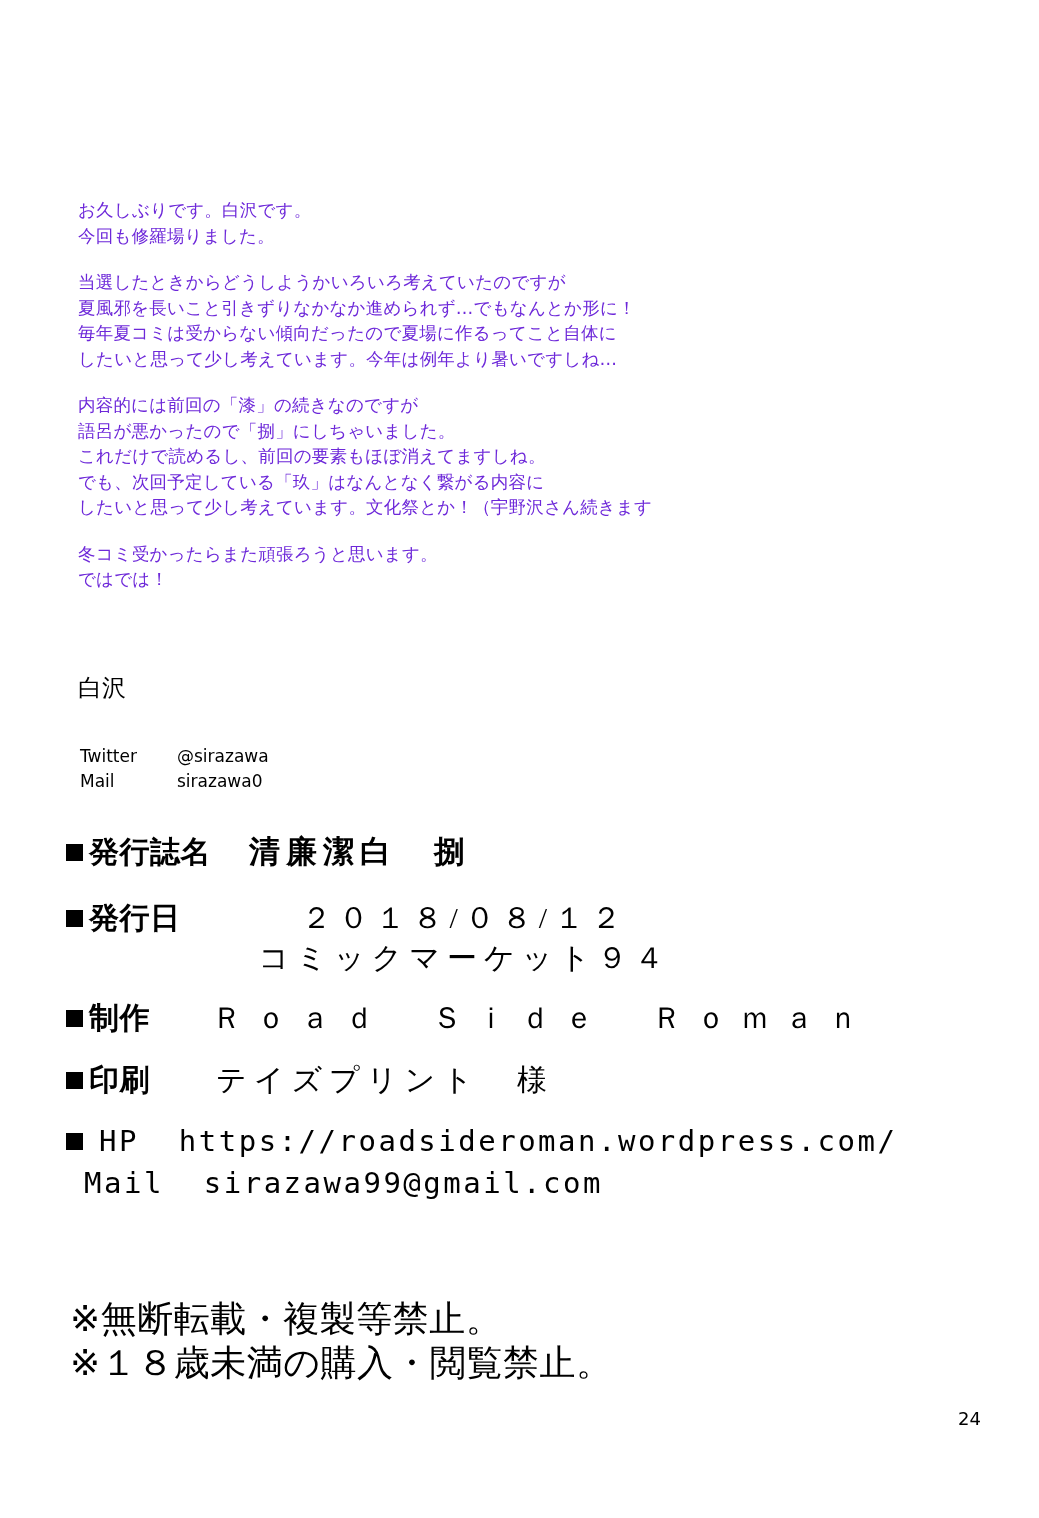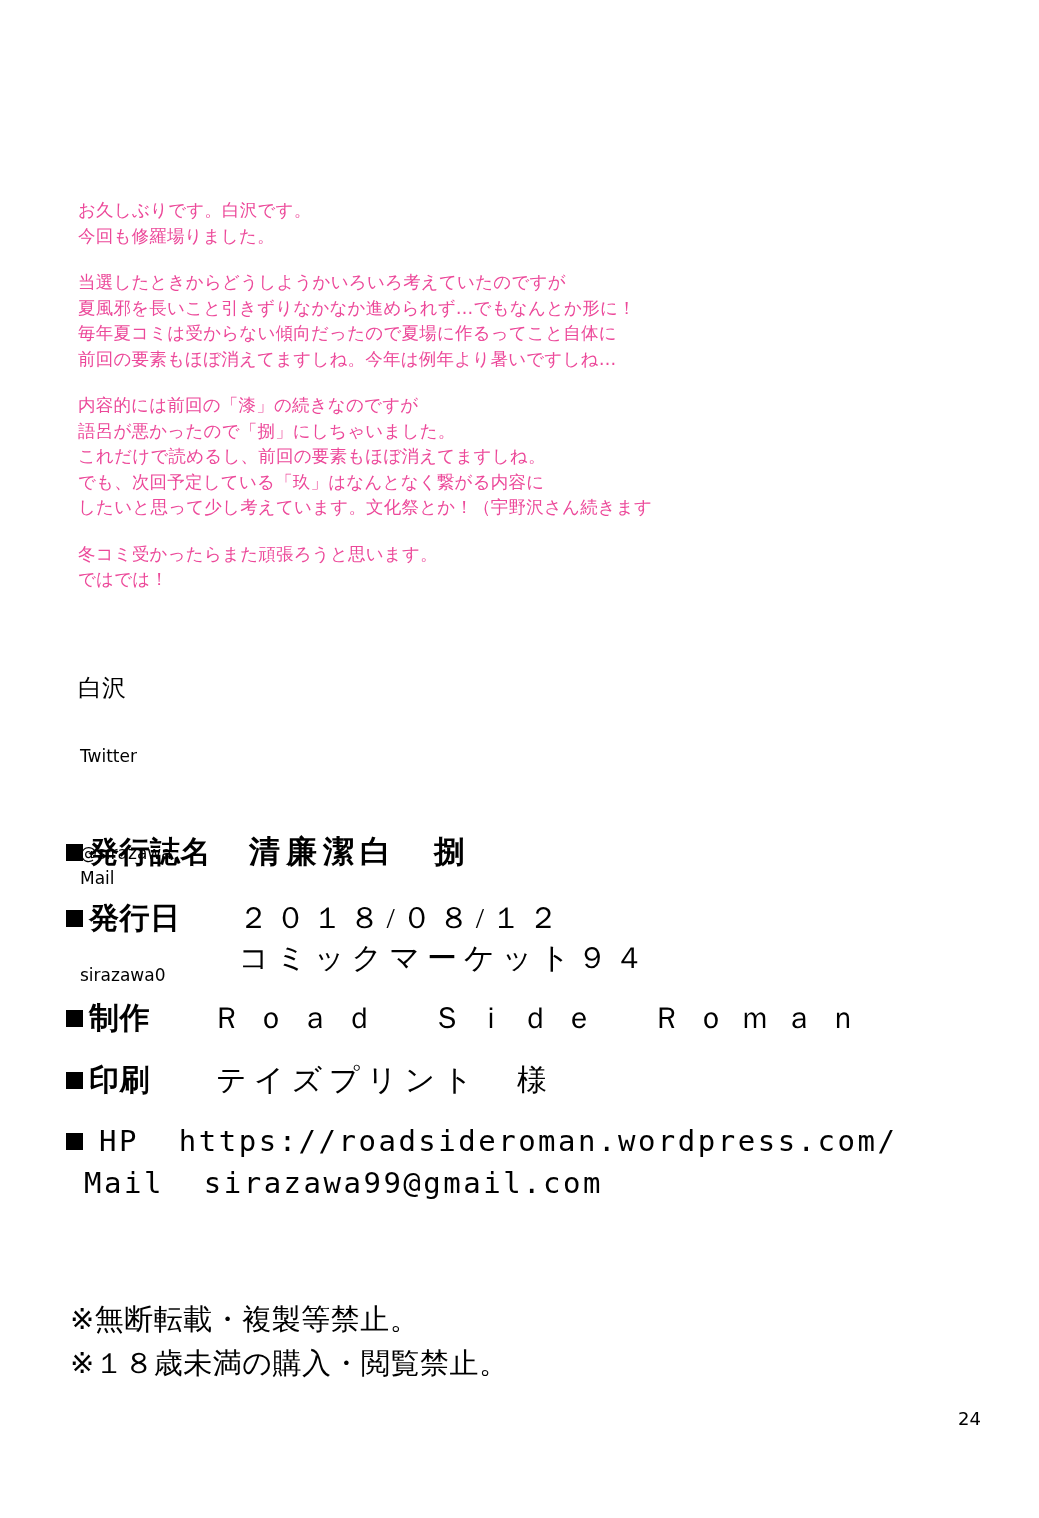--- a/index.html
+++ b/index.html
@@ -23,21 +23,21 @@
 
   
   .afterword {
     position: absolute;
     left: 78px;
     top: 198px;
     width: 800px;
     font-size: 17.5px;
     line-height: 25.5px;
     letter-spacing: 0.2px;
-    color: #ec4899;
+    color: #6d28d9;
   }
   .afterword p {
     margin: 0 0 0 0;
   }
   .afterword .para {
     margin-bottom: 21px;
   }
   .afterword .para:last-child {
     margin-bottom: 0;
   }
@@ -52,21 +52,20 @@
   
   .socials {
     position: absolute;
     left: 80px;
     top: 744px;
     font-size: 17px;
     line-height: 25px;
   }
   .socials .row {
     display: flex;
-    flex-direction: column;
   }
   .socials .label {
     width: 97px;
     flex: 0 0 97px;
   }
   .socials .value {
     flex: 1;
   }
 
   
@@ -100,21 +99,21 @@
     font-size: 30px;
     line-height: 40px;
     letter-spacing: 8px;
     white-space: pre-line;
   }
 
   .row-title .colo-key { font-size: 30px; }
   .row-title .colo-val { margin-left: 38px; letter-spacing: 6px; font-weight: bold; font-size: 31px; font-family: Liberation Serif, serif;}
 
   .row-date { margin-bottom: 20px; font-family: Liberation Serif, serif; }
-  .row-date .colo-val { margin-left: 58px; letter-spacing: 7px; }
+  .row-date .colo-val { margin-left: 78px; letter-spacing: 7px; text-align: center; }
 
   .row-maker { margin-bottom: 22px; }
   .row-maker .colo-val { margin-left: 62px; letter-spacing: 14px; }
 
   .row-print { margin-bottom: 20px; }
   .row-print .colo-val { margin-left: 66px; letter-spacing: 7px; text-align: center; }
 
   .row-hp {
     display: block;
     margin-bottom: 30px;
@@ -129,21 +128,21 @@
     width: 17px; height: 17px; margin-right: 16px;
   }
   .hp-line .mailkey {
     margin-left: 18px;
   }
 
   .notices {
     position: absolute;
     left: 70px;
     top: 1297px;
-    font-size: 29px;
+    font-size: 36px;
     line-height: 44px;
     letter-spacing: 0.5px;
   }
 
   .pageno {
     position: absolute;
     right: 58px;
     top: 1408px;
     font-size: 18px;
   }
@@ -152,21 +151,21 @@
 <body>
 
 <div class="page">
 
   <div class="afterword">
     <p class="para" style="white-space: pre-line;">お久しぶりです。白沢です。
 今回も修羅場りました。</p>
     <p class="para" style="white-space: pre-line;">当選したときからどうしようかいろいろ考えていたのですが
 夏風邪を長いこと引きずりなかなか進められず…でもなんとか形に！
 毎年夏コミは受からない傾向だったので夏場に作るってこと自体に
-前回の要素もほぼ消えてますしね。今年は例年より暑いですしね…</p>
+したいと思って少し考えています。今年は例年より暑いですしね…</p>
     <p class="para" style="white-space: pre-line; margin-top: 16px;">内容的には前回の「漆」の続きなのですが
 語呂が悪かったので「捌」にしちゃいました。
 これだけで読めるし、前回の要素もほぼ消えてますしね。
 でも、次回予定している「玖」はなんとなく繋がる内容に
 したいと思って少し考えています。文化祭とか！（宇野沢さん続きます</p>
     <p class="para" style="white-space: pre-line;">冬コミ受かったらまた頑張ろうと思います。
 ではでは！</p>
   </div>
 
   <div class="sig">白沢</div>

